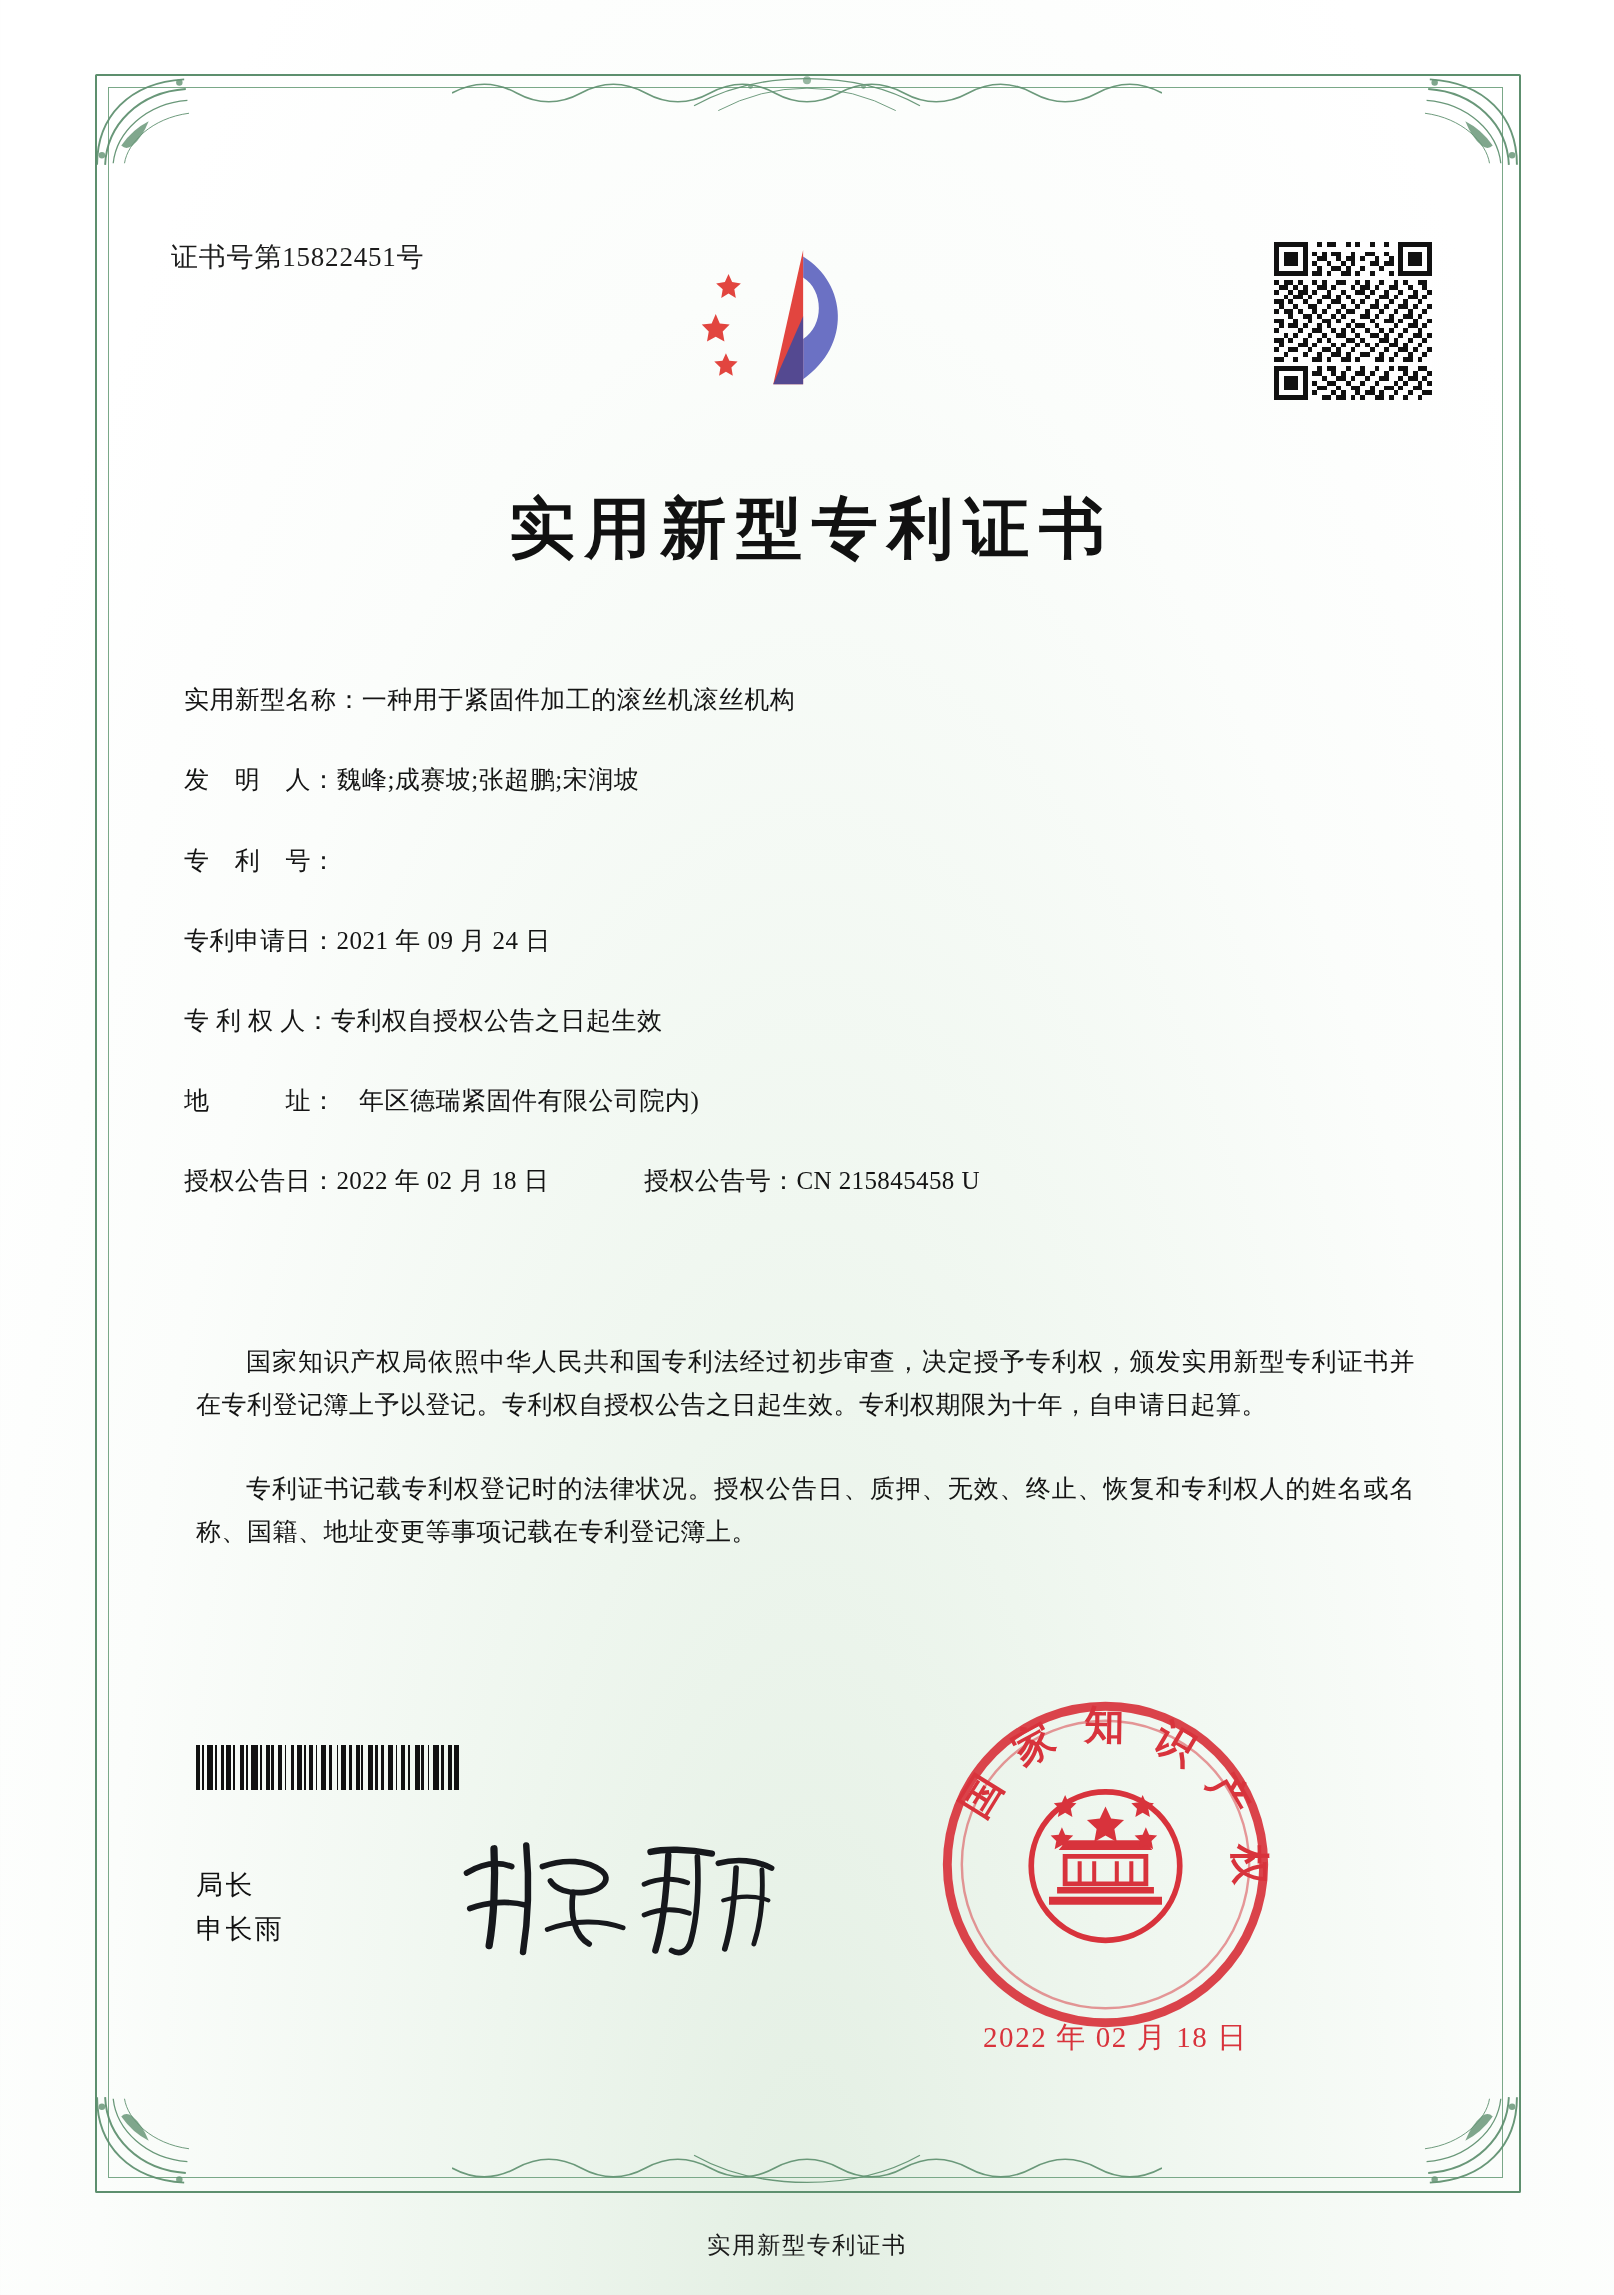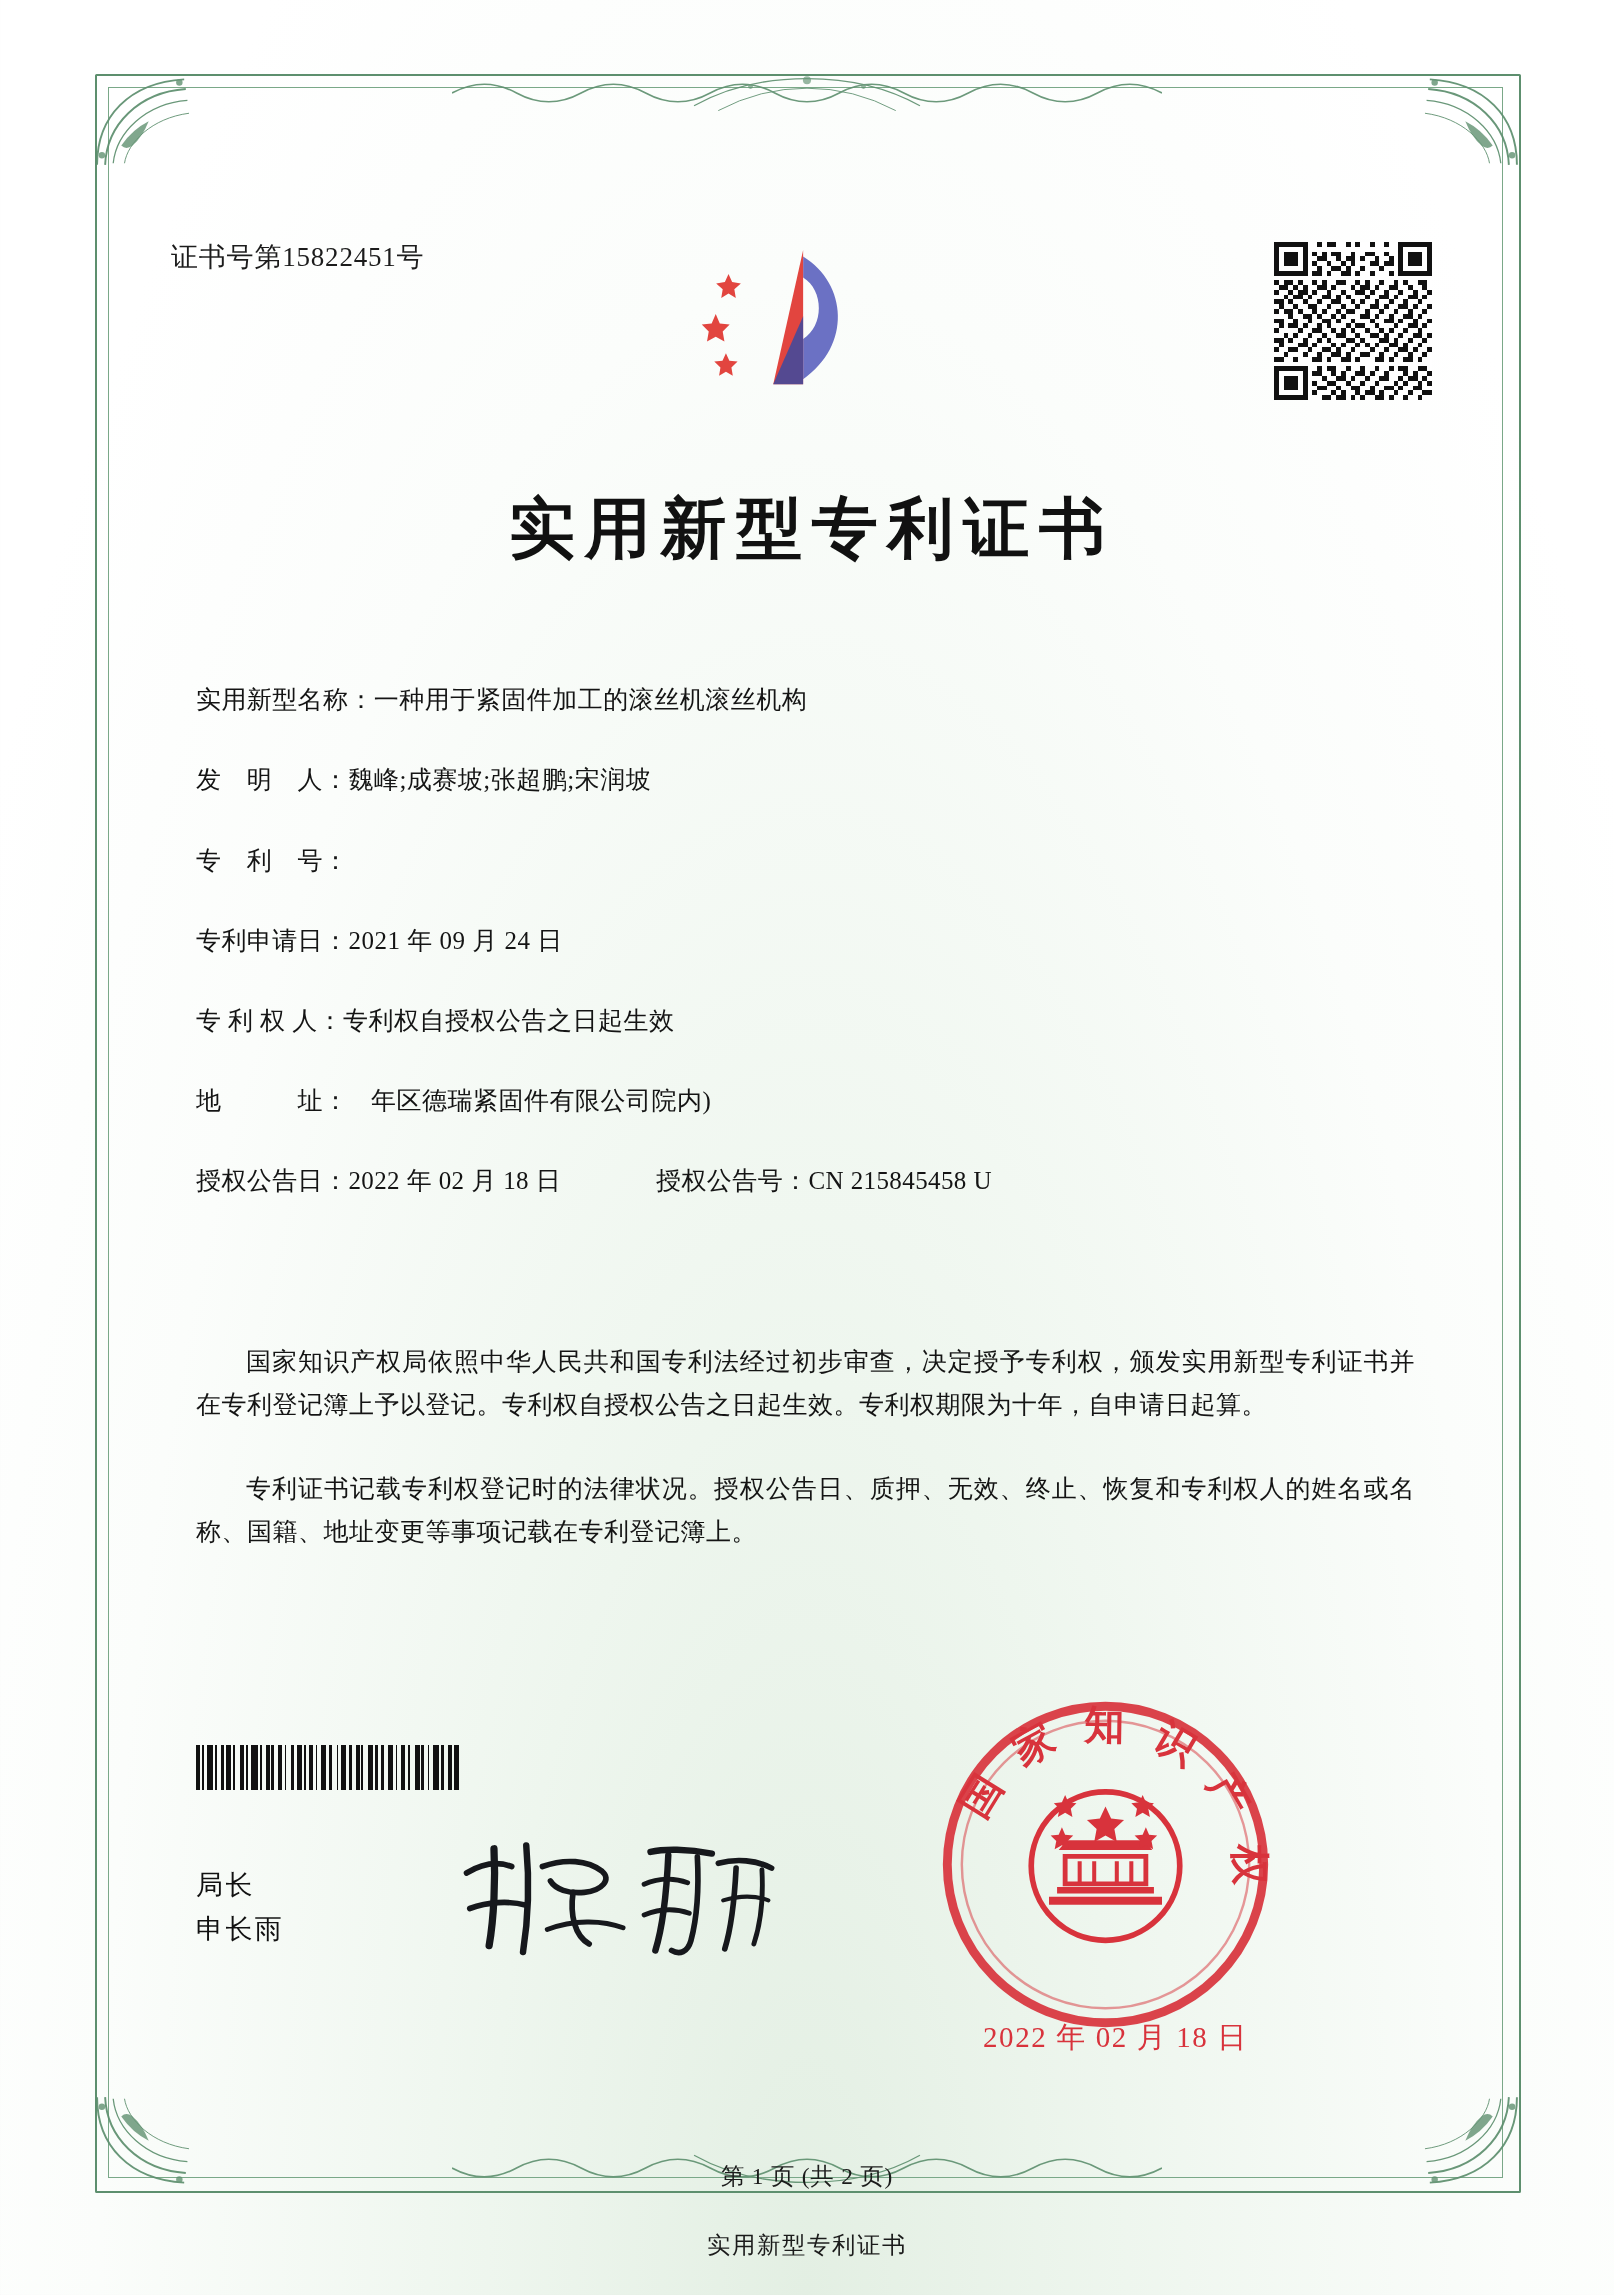--- a/index.html
+++ b/index.html
@@ -102,21 +102,21 @@
     font-size: 66px;
     font-weight: 700;
     letter-spacing: 9.7px;
     color: #111;
     text-indent: 9.7px;
   }
 
   
   .fields {
     position: absolute;
-    left: 196px; top: 682px;
+    left: 184px; top: 682px;
     width: 1211px;
   }
   .row {
     display: flex;
     align-items: flex-start;
     margin-bottom: 44px;
     font-size: 25px;
     line-height: 1.45;
     color: #141414;
   }
@@ -568,16 +568,15 @@
           <path id="arcBottom" d="M64 224 A146 146 0 0 0 356 224" fill="none"></path>
         </defs>
         <text font-family="'DejaVu Serif','Liberation Serif',serif" font-size="50" font-weight="700" fill="#d8333c" letter-spacing="8">
           <textPath href="#arcTop" startOffset="12%">国 家 知 识 产 权 局</textPath>
         </text>
       </g>
     </svg>
   </div>
   <div class="seal-date">2022 年 02 月 18 日</div>
 
-  <div class="page-no">第 1 页 (共 2 页)</div>
   <div class="footnote">实用新型专利证书</div>
 </div>
 
 
 </body></html>

